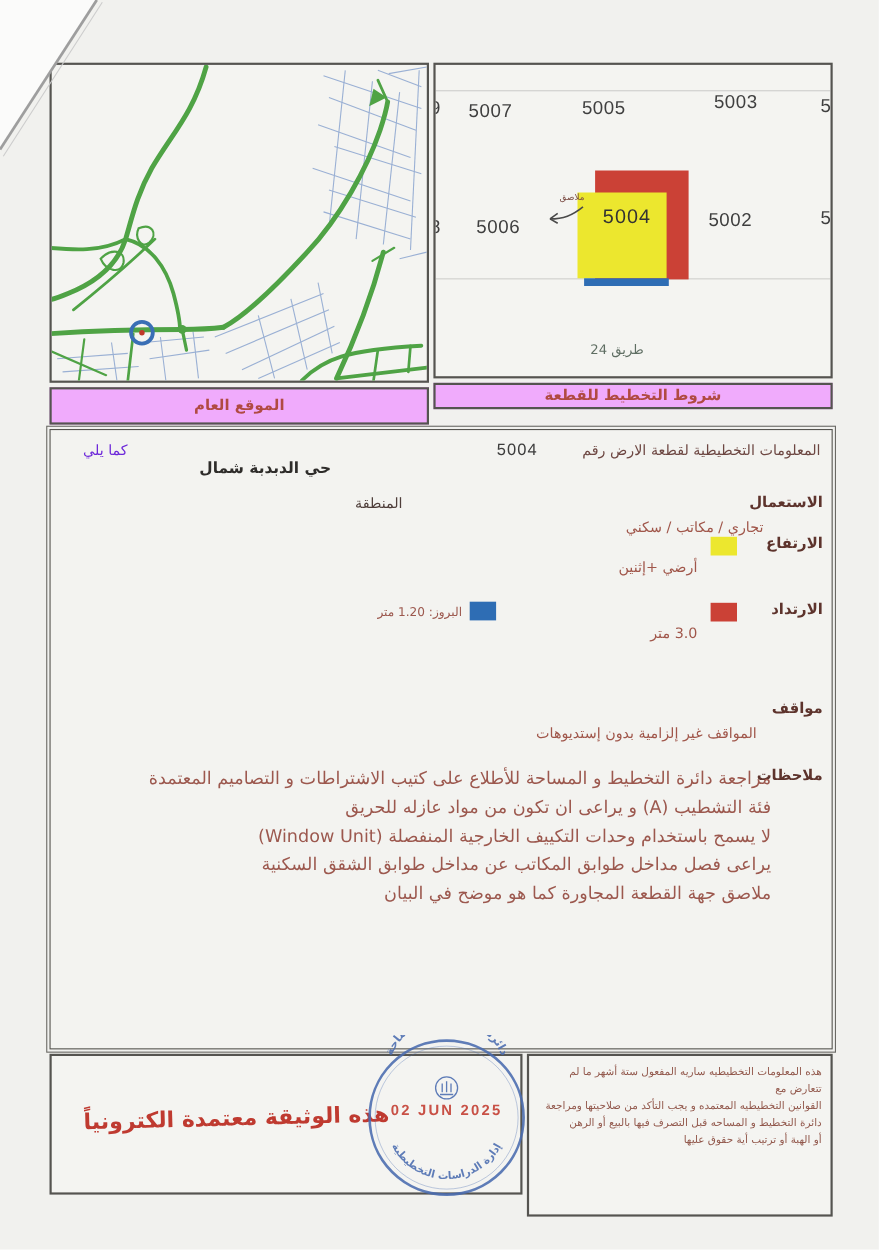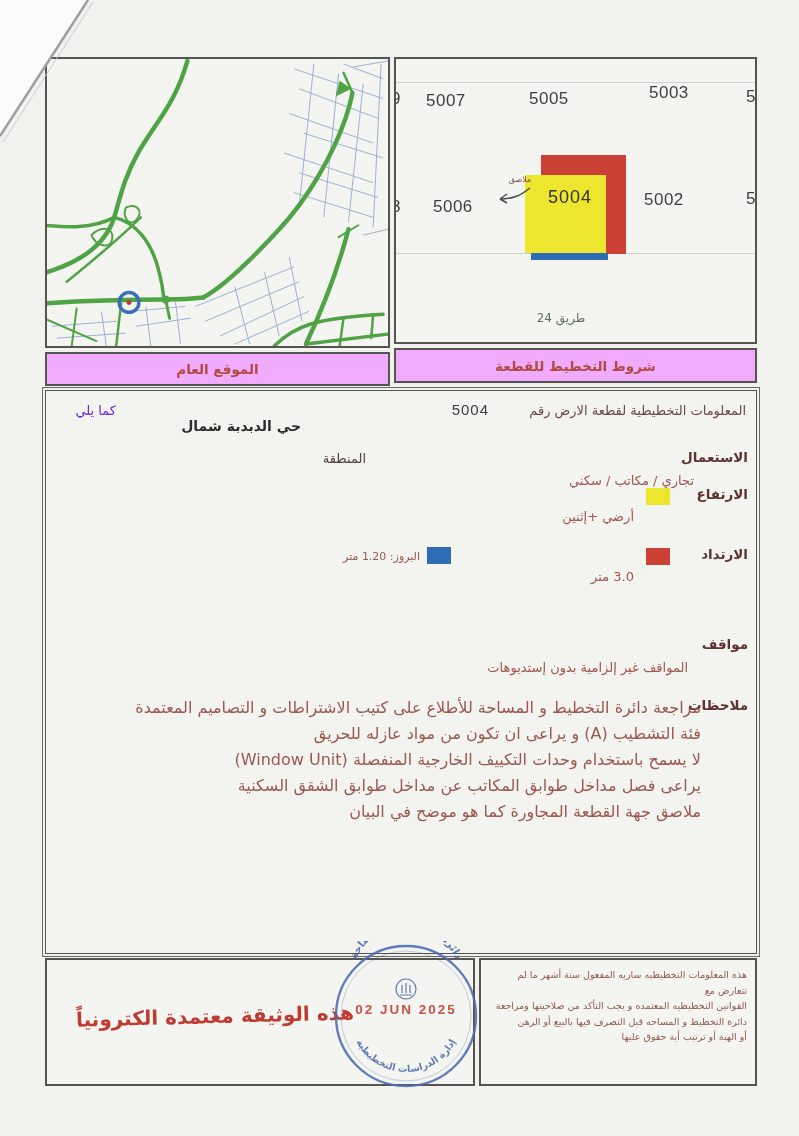--- a/index.html
+++ b/index.html
@@ -18,21 +18,21 @@
     border:2px solid #555450; background:#f0abfc;
     display:flex; align-items:center; justify-content:center;
     color:#b04a42; font-size:13.5px; font-weight:600;
   }
   
   .map-panel{ left:45px; top:57px; width:345px; height:291px; padding:0; }
   .map-panel svg{ display:block; width:100%; height:100%; }
   .map-caption{ left:45px; top:352px; width:345px; height:34px; }
   
   .plot-panel{ left:394px; top:57px; width:363px; height:287px; overflow:hidden; }
-  .plot-caption{ left:394px; top:348px; width:363px; height:35px; }
+  .plot-caption{ left:394px; top:348px; width:363px; height:24px; }
   .plot-num{
     position:absolute; font-family:"Liberation Sans", sans-serif;
     font-size:17px; color:#3f3f3f; letter-spacing:0.5px;
   }
   .faint-line{ position:absolute; left:0; width:100%; height:1px; background:rgba(110,110,110,.28); }
   .sq{ position:absolute; }
   .sq-red{ left:145px; top:96px; width:85px; height:99px; background:#cb4136; }
   .sq-yellow{ left:129px; top:116px; width:81px; height:78px; background:#ece72e; }
   .sq-blue{ left:135px; top:194px; width:77px; height:7px; background:#2e6db4; }
   .plot-highlight-num{
@@ -60,21 +60,21 @@
   .t-zonelabel{ right:390px; top:13px; font-size:13px; color:#4e3e3a;margin-top:47px; }
   .t-zonevalue{ right:455px; top:11px; font-size:14px; font-weight:bold; color:#2e2c2a;margin-top:16px; }
   .t-suffix{ right:640px; top:12px; font-size:13px; font-weight:normal; color:#6d28d9; }
   .row-label{ font-size:13.5px; font-weight:bold; color:#5d332c; }
   .row-value{ font-size:13px; color:#a0564a;margin-top:22px; }
   .swatch{ position:absolute; width:24px; height:17px; }
   .proj-label{ font-size:11px; color:#9c584e; }
   .note-line{ position:absolute; right:55px; font-size:16px; color:#9c584e; white-space:nowrap; }
   
   .footer-left{ left:45px; top:958px; width:430px; height:128px; }
-  .footer-right{ left:479px; top:958px; width:278px; height:128px; }
+  .footer-right{ left:479px; top:958px; width:278px; height:148px; }
   .approval{
     position:absolute; left:18px; top:44px; width:300px; text-align:center;
     direction:rtl; font-size:20px; font-weight:bold; color:#bf3a30;
     transform:rotate(-1.5deg);
   }
   .disclaimer{
     position:absolute; right:8px; left:8px; top:7px; direction:rtl; text-align:right;
     font-size:9.5px; line-height:15.5px; color:#92584c;
   }
   .stamp{ position:absolute; left:331px; top:941px; width:150px; height:150px; z-index:5; opacity:.88; }

